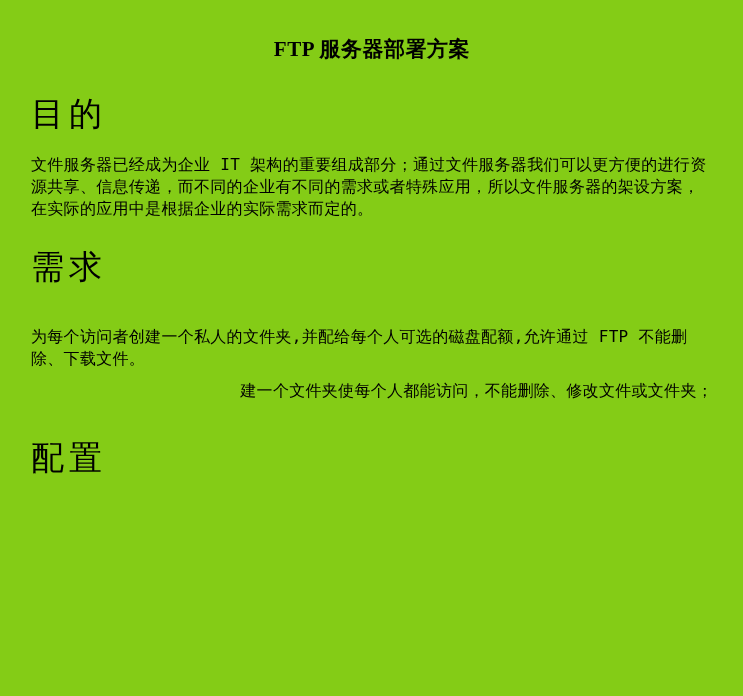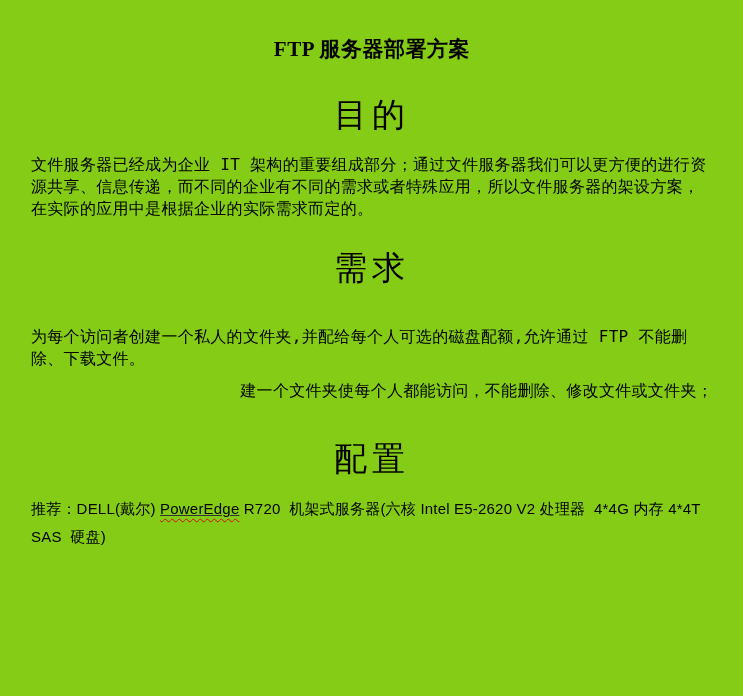--- a/index.html
+++ b/index.html
@@ -24,26 +24,25 @@
     padding-top: 37px;
     text-align: center;
     font-family: "Liberation Serif", "DejaVu Serif", serif;
     font-weight: bold;
     font-size: 21px;
     line-height: 25px;
     letter-spacing: 0.5px;
   }
   
   .sec-heading {
-    font-family: Liberation Sans, sans-serif;
+    font-family: Liberation Serif, serif;
     font-weight: normal;
     font-size: 33px;
     line-height: 33px;
     letter-spacing: 5px;
-    text-align: center;
   }
   .sec-heading.h-purpose      { margin-top: 36px; }
   .sec-heading.h-requirements { margin-top: 31px; }
   .sec-heading.h-config       { margin-top: 40px; }
   
   .body-par {
     font-family: "DejaVu Sans Mono", "Liberation Mono", monospace;
     font-size: 16px;
     line-height: 22px;
     letter-spacing: 0.3px;
@@ -93,15 +92,14 @@
   <div class="sec-heading h-purpose">目的</div>
   <p class="body-par par-purpose">文件服务器已经成为企业 IT 架构的重要组成部分；通过文件服务器我们可以更方便的进行资源共享、信息传递，而不同的企业有不同的需求或者特殊应用，所以文件服务器的架设方案，在实际的应用中是根据企业的实际需求而定的。</p>
 
   <div class="sec-heading h-requirements">需求</div>
   <p class="body-par par-req-1">为每个访问者创建一个私人的文件夹,并配给每个人可选的磁盘配额,允许通过 FTP 不能删除、下载文件。</p>
   <p class="body-par par-req-2">建一个文件夹使每个人都能访问，不能删除、修改文件或文件夹；</p>
 
   <div class="sec-heading h-config">配置</div>
 
 
-  <div class="spec-recommend"><span>推荐：DELL(戴尔) </span><span class="underlined"><span class="spellcheck-squiggle">PowerEdge</span></span><span> R720  机架式服务器(六核 Intel E5-2620 V2 处理器  4*4G 内存 4*4T SAS  硬盘)</span></div>
 
 </div>
 
 </body></html>

